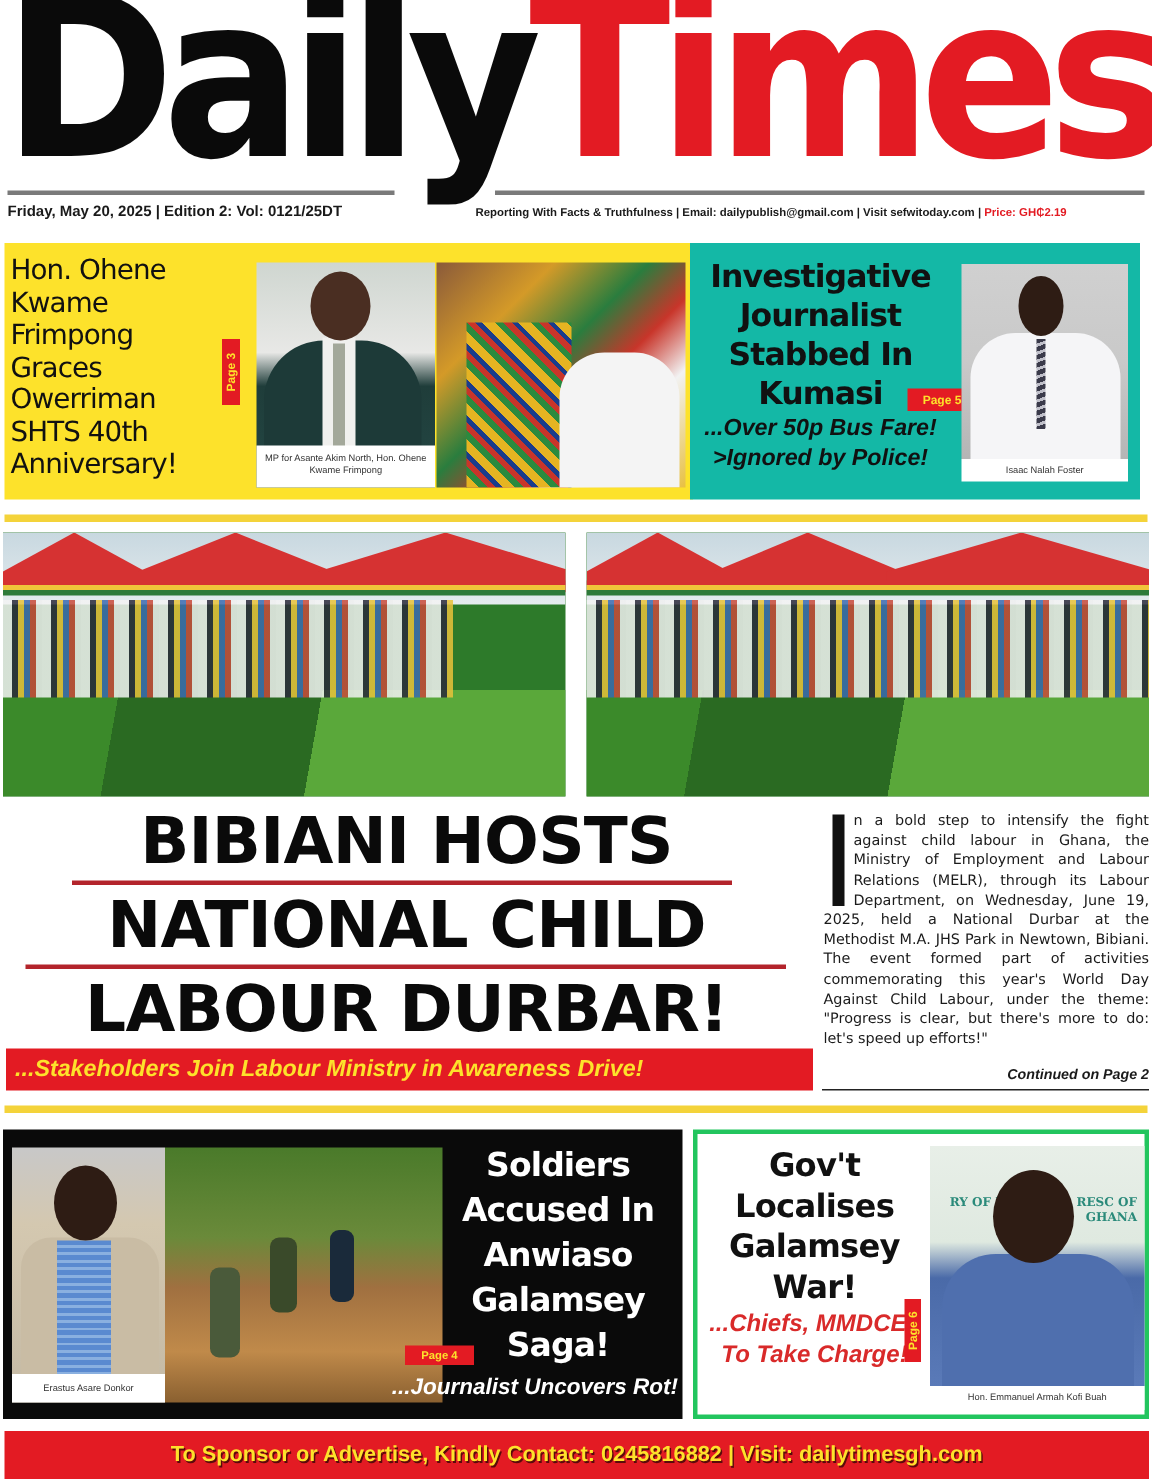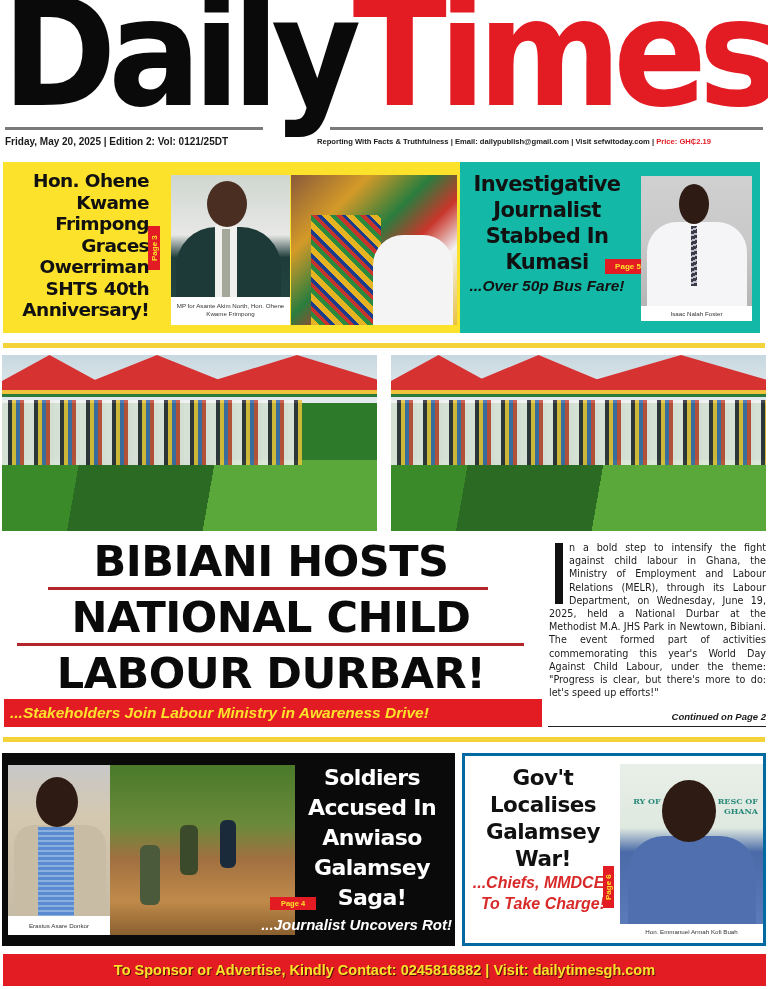--- a/index.html
+++ b/index.html
@@ -12,21 +12,21 @@
   .logo .daily { color: #0a0a0a; }
   .logo .times { color: #e31b23; }
   .rule-left { position: absolute; left: 5px; top: 127px; width: 258px; height: 3px; background: #7a7a7a; }
   .rule-right { position: absolute; left: 330px; top: 127px; width: 433px; height: 3px; background: #7a7a7a; }
   .dateline { position: absolute; left: 5px; top: 136px; font-family: "Liberation Sans", sans-serif; font-weight: bold; font-size: 10px; color: #1a1a1a; white-space: nowrap; }
   .tagline { position: absolute; left: 317px; top: 137px; font-family: "Liberation Sans", sans-serif; font-weight: bold; font-size: 7.6px; color: #1a1a1a; white-space: nowrap; }
   .tagline .price { color: #e31b23; }
 
   
   .panel-yellow { position: absolute; left: 3px; top: 162px; width: 459px; height: 171px; background: #fde22b; }
-  .py-headline { position: absolute; left: 4px; top: 8px; width: 142px; text-align: right; font-family: "DejaVu Sans", sans-serif; font-weight: bold; font-size: 18.5px; line-height: 21.5px; color: #111; letter-spacing: -0.6px; }
+  .py-headline { position: absolute; left: 4px; top: 8px; width: 142px; text-align: left; font-family: "DejaVu Sans", sans-serif; font-weight: normal; font-size: 18.5px; line-height: 21.5px; color: #111; letter-spacing: -0.6px; }
   .page-tag-v { position: absolute; background: #e31b23; color: #fde22b; font-family: "Liberation Sans", sans-serif; font-weight: bold; font-size: 8px; writing-mode: vertical-rl; transform: rotate(180deg); display: flex; align-items: center; justify-content: center; }
   .py-tag { left: 145px; top: 64px; width: 12px; height: 44px; }
   .photo { position: absolute; overflow: hidden; }
   .py-photo1 { left: 168px; top: 13px; width: 119px; height: 150px; background: linear-gradient(180deg, #cfd6d0 0%, #e8e8e6 40%, #1f3d3a 55%, #234744 100%); }
   .py-photo1 .suit { position: absolute; left: 5px; top: 52px; width: 105px; height: 80px; background: #1d3a38; border-radius: 40px 40px 0 0; }
   .py-photo1 .head { position: absolute; left: 36px; top: 6px; width: 40px; height: 46px; background: #4a2e22; border-radius: 50%; }
   .py-photo1 .shirt { position: absolute; left: 44px; top: 50px; width: 22px; height: 80px; background: #f0f0ee; }
   .py-photo1 .tie { position: absolute; left: 51px; top: 54px; width: 8px; height: 72px; background: #a3a89a; }
   .caption { position: absolute; background: #ffffff; color: #333; font-family: "Liberation Sans", sans-serif; font-size: 6.2px; line-height: 8px; text-align: center; }
   .py-cap { left: 168px; top: 135px; width: 119px; height: 28px; padding-top: 5px; }
@@ -76,21 +76,21 @@
   .pb-photo1 .shirt { position: absolute; left: 30px; top: 62px; width: 36px; height: 98px; background: repeating-linear-gradient(0deg, #5a8ad0 0 3px, #8ab0e0 3px 5px); }
   .pb-cap { left: 6px; top: 163px; width: 102px; height: 19px; padding-top: 6px; }
   .pb-photo2 { left: 108px; top: 12px; width: 185px; height: 170px; background: linear-gradient(180deg, #4a7a2a 0%, #6a8a3a 35%, #a07040 55%, #c08a4a 80%, #8a6030 100%); }
   .pb-photo2 .s1 { position: absolute; left: 70px; top: 60px; width: 18px; height: 50px; background: #3a4a2a; border-radius: 6px; }
   .pb-photo2 .s2 { position: absolute; left: 110px; top: 55px; width: 16px; height: 48px; background: #1a2a3a; border-radius: 6px; }
   .pb-photo2 .s3 { position: absolute; left: 30px; top: 80px; width: 20px; height: 60px; background: #4a5a3a; border-radius: 6px; }
   .pb-headline { position: absolute; left: 290px; top: 10px; width: 160px; text-align: center; font-family: "DejaVu Sans", sans-serif; font-weight: bold; font-size: 22px; line-height: 30px; color: #ffffff; letter-spacing: -0.6px; }
   .pb-tag { position: absolute; left: 268px; top: 144px; width: 46px; height: 13px; background: #e31b23; color: #fde22b; font-family: "Liberation Sans", sans-serif; font-weight: bold; font-size: 7.5px; display: flex; align-items: center; justify-content: center; }
   .pb-sub { position: absolute; left: 212px; top: 163px; width: 238px; text-align: right; font-family: "Liberation Sans", sans-serif; font-weight: bold; font-style: italic; font-size: 15px; color: #ffffff; white-space: nowrap; }
 
-  .panel-redbox { position: absolute; left: 462px; top: 753px; width: 304px; height: 193px; border: 3px solid #0369a1; background: #ffffff; }
+  .panel-redbox { position: absolute; left: 462px; top: 753px; width: 304px; height: 193px; border: 3px solid #22c55e; background: #ffffff; }
   .pr-headline { position: absolute; left: 3px; top: 8px; width: 150px; text-align: center; font-family: "DejaVu Sans", sans-serif; font-weight: bold; font-size: 21.5px; line-height: 27px; color: #111; letter-spacing: -0.5px; }
   .pr-sub { position: absolute; left: 3px; top: 116px; width: 150px; text-align: center; font-family: "Liberation Sans", sans-serif; font-weight: bold; font-style: italic; font-size: 16px; line-height: 21px; color: #d92a2a; }
   .pr-tag { left: 138px; top: 110px; width: 11px; height: 42px; }
   .pr-photo { left: 155px; top: 8px; width: 143px; height: 160px; background: linear-gradient(180deg, #e8efe8 0%, #dfe9e0 40%, #4a6aa8 55%, #5a7ab8 100%); }
   .pr-photo .head { position: absolute; left: 42px; top: 16px; width: 54px; height: 62px; background: #2e1c14; border-radius: 50%; }
   .pr-photo .body { position: absolute; left: 8px; top: 72px; width: 128px; height: 90px; background: #4f6fae; border-radius: 36px 36px 0 0; }
   .pr-photo .sign { position: absolute; left: 6px; top: 32px; width: 132px; font-family: "DejaVu Serif", serif; font-weight: bold; font-size: 8px; color: #2a8a7a; text-align: right; }
   .pr-cap { left: 155px; top: 168px; width: 143px; height: 16px; padding-top: 4px; }
 
   
@@ -125,20 +125,21 @@
     <div class="kente"></div>
     <div class="person"></div>
   </div>
 </section>
 
 <section class="panel-grey">
   <div class="pg-headline">Investigative Journalist Stabbed In Kumasi</div>
   <div class="pg-tag">Page 5</div>
   <div class="pg-sub">
     <div>...Over 50p Bus Fare!</div>
+    <div>&gt;Ignored by Police!</div>
   </div>
   <div class="photo pg-photo">
     <div class="body"></div>
     <div class="tie"></div>
     <div class="head"></div>
   </div>
   <div class="caption pg-cap">Isaac Nalah Foster</div>
 </section>
 
 <div class="yellow-rule"></div>

